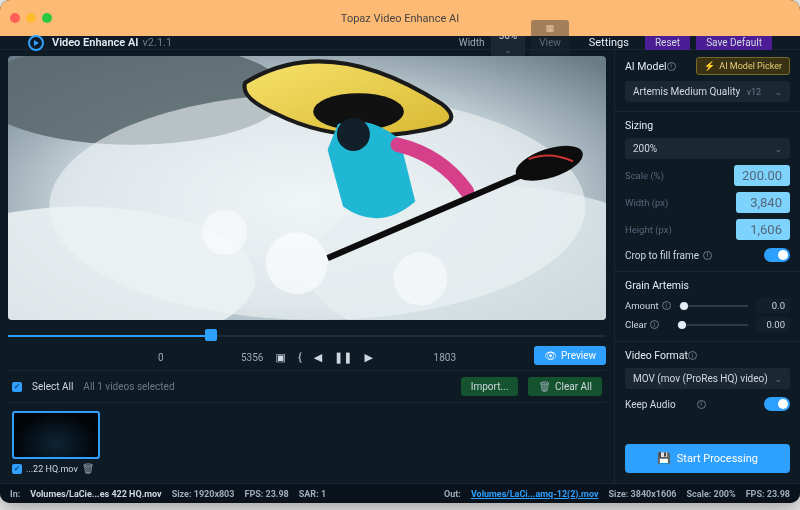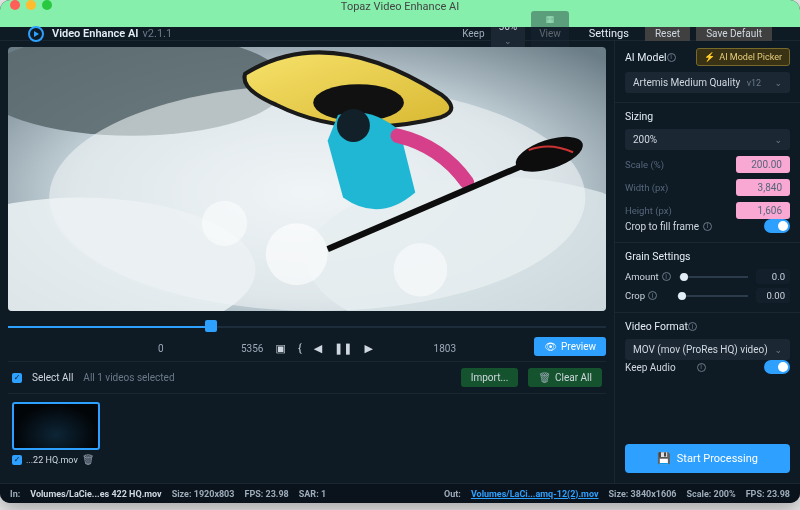--- a/index.html
+++ b/index.html
@@ -1,34 +1,34 @@
 <!DOCTYPE html>
 <html><head>
 <meta charset="utf-8">
 <style>
   * { box-sizing: border-box; margin: 0; padding: 0; font-family: -apple-system, BlinkMacSystemFont, "Segoe UI", Roboto, sans-serif; }
   body { background: #e9e9e9; width: 800px; height: 510px; overflow: hidden; }
   .window { width: 800px; height: 503px; background: #0e1a24; border-radius: 10px; overflow: hidden; display: flex; flex-direction: column; box-shadow: 0 6px 20px rgba(0,0,0,.3); }
-  .titlebar { height: 27px; background: #86efac; display: flex; align-items: flex-start; padding: 0 10px; position: relative; }
+  .titlebar { height: 36px; background: #fdba74; display: flex; align-items: center; padding: 0 10px; position: relative; }
   .traffic { display: flex; gap: 6px; }
   .dot { width: 10px; height: 10px; border-radius: 50%; }
   .dot.red { background: #ff5f57; }
   .dot.yellow { background: #febc2e; }
   .dot.green { background: #28c840; }
   .title { position: absolute; left: 0; right: 0; text-align: center; font-size: 11px; color: #444; }
   .topbar { height: 14px; background: #0e1a24; display: flex; align-items: center; padding: 0 28px; color: #cfd8e0; font-size: 11px; border-bottom: 1px solid #1a2733; }
   .logo { width: 16px; height: 16px; border: 2px solid #2ea0ff; border-radius: 50%; position: relative; margin-right: 8px; }
   .logo::after { content:""; position:absolute; left:4px; top:3px; width:0; height:0; border-left:5px solid #2ea0ff; border-top:3px solid transparent; border-bottom:3px solid transparent; }
   .app-name { font-weight: 600; color: #e3edf5; }
   .ver { color: #6b7a89; margin-left: 4px; }
   .spacer { flex: 1; }
   .top-group { display: flex; align-items: center; gap: 6px; }
   .top-label { color: #9dabba; font-size: 10px; }
   .top-val { background: #1b2733; padding: 3px 8px; border-radius: 3px; font-size: 10px; color: #cfd8e0; display:flex; align-items:center; gap:4px;flex-direction:column;}
-  .top-btn { background: #404040; padding: 4px 10px; border-radius: 2px; font-size: 10px; color: #cfd8e0; }
+  .top-btn { background: #4c1d95; padding: 4px 10px; border-radius: 2px; font-size: 10px; color: #cfd8e0; }
   .settings-lbl { color: #e3edf5; font-size: 11px; margin: 0 10px 0 14px; }
   .main-row { flex: 1; display: flex; min-height: 0; }
   .left-col { flex: 1; display: flex; flex-direction: column; padding: 6px 8px 0 8px; min-width: 0; }
   .preview { flex: 0 0 264px; background: #0a131b; border-radius: 4px; overflow: hidden; position: relative; }
   .preview svg { width: 100%; height: 100%; display: block; }
   .scrub { margin-top: 6px; height: 18px; position: relative; }
   .scrub-track { position:absolute; top:9px; left:0; right:0; height:2px; background:#1e2d3b; }
   .scrub-prog { position:absolute; top:9px; left:0; width:34%; height:2px; background:#2ea0ff; }
   .scrub-handle { position:absolute; top:3px; left:34%; transform:translateX(-50%); width:12px; height:12px; background:#2ea0ff; border-radius:2px; }
   .transport { display:flex; align-items:center; justify-content:center; gap:12px; font-size:10px; color:#9dabba; height:26px; position:relative; }
@@ -48,22 +48,22 @@
   .sec { padding:7px 10px 9px; border-bottom:1px solid #1a2733; }
   .sec-hdr { display:flex; align-items:center; margin-bottom:6px; }
   .sec-title { color:#e3edf5; font-size:10.5px; }
   .info-ic { width:9px; height:9px; border:1px solid #6b7a89; border-radius:50%; font-size:7px; color:#6b7a89; display:flex; align-items:center; justify-content:center; }
   .picker-btn { background:#3a3214; border:1px solid #7a6a2a; color:#e6cf7a; padding:3px 7px; border-radius:3px; font-size:9px; display:flex; align-items:center; gap:4px; margin-left:auto;}
   .select { background:#1b2733; padding:5px 8px; border-radius:3px; display:flex; align-items:center; justify-content:space-between; font-size:10px; }
   .select .sub { color:#6b7a89; font-size:9px; margin-left:4px;}
   .chev { color:#6b7a89; font-size:9px; }
   .field { display:flex; align-items:center; justify-content:space-between; margin-top:6px; }
   .field-lbl { color:#55667a; font-size:9.5px; }
-  .field-val { background:#f9a8d4; color:#55667a; padding:3px 8px; border-radius:3px; min-width:54px; text-align:right; font-size:10px;}
-  .toggle-row { display:flex; align-items:center; justify-content:space-between; margin-top:0;text-align:right; }
+  .field-val { background:#7dd3fc; color:#55667a; padding:3px 8px; border-radius:3px; min-width:54px; text-align:right; font-size:13px;}
+  .toggle-row { display:flex; align-items:center; justify-content:space-between; margin-top:8px;text-align:right; }
   .toggle { width:26px; height:14px; background:#2ea0ff; border-radius:7px; position:relative; }
   .toggle::after { content:""; position:absolute; right:2px; top:2px; width:10px; height:10px; background:#fff; border-radius:50%; }
   .slider-row { display:flex; align-items:center; gap:8px; margin-top:4px;justify-content:flex-end; }
   .slider-lbl { flex:0 0 44px; color:#cfd8e0; font-size:9.5px; display:flex; align-items:center; gap:3px;}
   .slider-track { flex:1; height:2px; background:#2b3b4c; position:relative; }
   .slider-knob { position:absolute; left:2%; top:-3px; width:8px; height:8px; background:#e3edf5; border-radius:50%; }
   .slider-val { width:34px; text-align:right; color:#cfd8e0; font-size:9.5px; background:#131f2b; padding:2px 5px; border-radius:3px;}
   .start-wrap { padding:10px; margin-top:auto; }
   .start-btn { background:#2ea0ff; color:#fff; text-align:center; padding:8px 0; border-radius:4px; font-size:11px; display:flex; align-items:center; justify-content:center; gap:6px;}
   .footer { height:20px; background:#0a131b; display:flex; align-items:center; padding:0 10px; font-size:9px; color:#9dabba; border-top:1px solid #1a2733;font-weight:bold;}
@@ -85,21 +85,21 @@
     </div>
     <div class="title">Topaz Video Enhance AI</div>
   </div>
 
   <div class="topbar">
     <div class="logo"></div>
     <span class="app-name">Video Enhance AI</span>
     <span class="ver">v2.1.1</span>
     <div class="spacer"></div>
     <div class="top-group">
-      <span class="top-label">Keep</span>
+      <span class="top-label">Width</span>
       <div class="top-val">
         <span>56%</span>
         <span class="chev">⌄</span>
       </div>
       <div class="top-val" style="opacity:.4">
         <span style="font-size:9px">▦</span>
         <span>View</span>
         <span class="chev">⌄</span>
       </div>
       <span class="settings-lbl">Settings</span>
@@ -239,35 +239,35 @@
           <span style="display:flex;align-items:center;gap:4px;">
             <span>Crop to fill frame</span>
             <span class="info-ic">i</span>
           </span>
           <div class="toggle"></div>
         </div>
       </div>
 
       <div class="sec">
         <div class="sec-hdr">
-            <span class="sec-title">Grain Settings</span>
+            <span class="sec-title">Grain Artemis</span>
           </div>
         <div class="slider-row">
           <span class="slider-lbl">
               <span>Amount</span>
               <span class="info-ic">i</span>
             </span>
           <div class="slider-track">
               <div class="slider-knob"></div>
             </div>
           <span class="slider-val">0.0</span>
         </div>
         <div class="slider-row">
           <span class="slider-lbl">
-              <span>Crop</span>
+              <span>Clear</span>
               <span class="info-ic">i</span>
             </span>
           <div class="slider-track">
               <div class="slider-knob"></div>
             </div>
           <span class="slider-val">0.00</span>
         </div>
       </div>
 
       <div class="sec" style="border-bottom:none">

